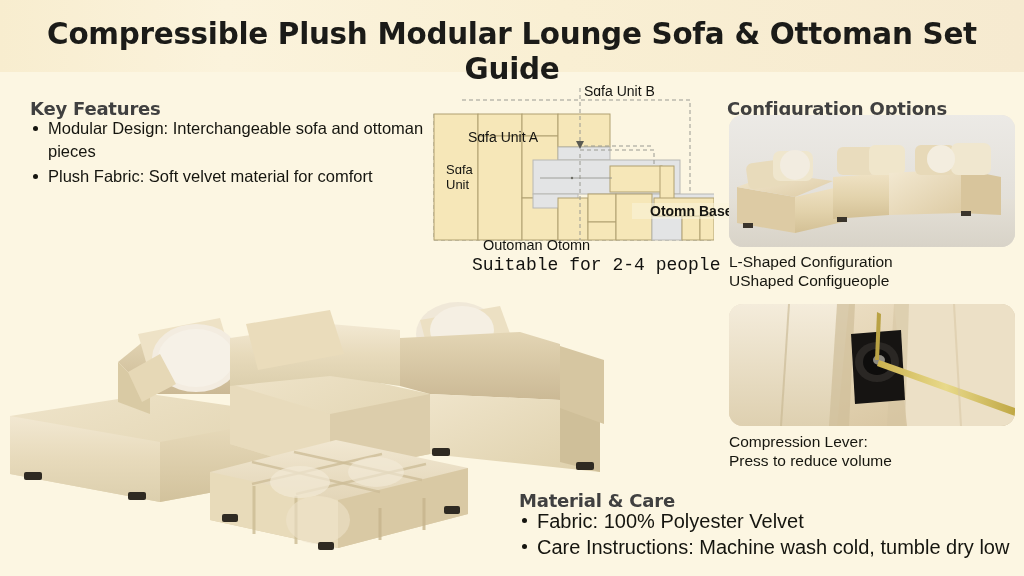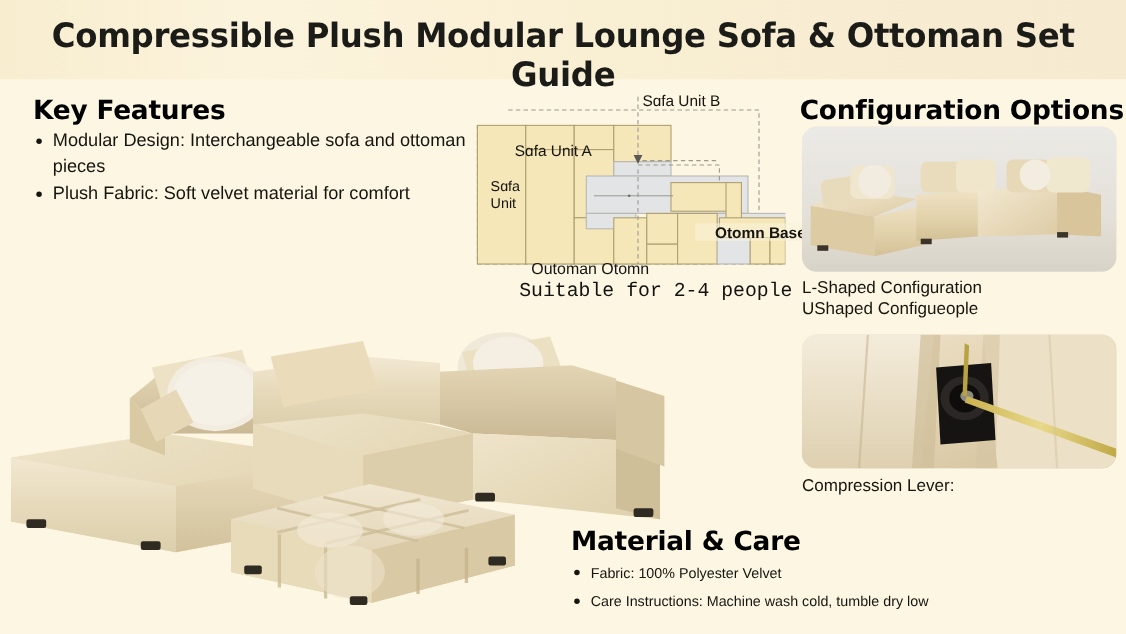--- a/index.html
+++ b/index.html
@@ -31,26 +31,27 @@
     font-weight: bold;
     letter-spacing: -0.3px;
     color: #1b1b18;
     font-family: "DejaVu Sans", sans-serif;
     transform: scaleX(0.965);
   }
 
   
   .sec-head {
     position: absolute;
-    font-size: 24px;
+    font-size: 18px;
     font-weight: bold;
-    color: #000000;
+    color: #404040;
     font-family: "DejaVu Sans", sans-serif;
     letter-spacing: -0.2px;
     white-space: nowrap;
+    margin-top: 12px;
   }
   .bullet-list {
     position: absolute;
     margin: 0;
     padding: 0;
     list-style: none;
   }
   .bullet-list li {
     position: relative;
     padding-left: 18px;
@@ -119,21 +120,21 @@
     color: #16160f;
     font-family: "Liberation Sans", sans-serif;
     white-space: nowrap;
   }
   #cap-lshape { left: 729px; top: 252px; width: 286px; }
   #cap-lever  { left: 729px; top: 432px; width: 286px; }
 
   
   #material-head { left: 519px; top: 478px; }
   #material-list { left: 519px; top: 509px; width: 500px; }
-  #material-list li { font-size: 13px; line-height: 24px; }
+  #material-list li { font-size: 20px; line-height: 24px; }
 
   
   #hero-sofa {
     position: absolute;
     left: 0px; top: 276px;
     width: 680px; height: 290px;
   }
   #hero-sofa svg { display:block; }
 </style>
 </head>
@@ -302,20 +303,21 @@
     <path d="M150,56 L286,104 L286,112 L148,62 Z" fill="url(#rod)"></path>
     <path d="M152,10 L150,56 L146,56 L148,8 Z" fill="#b9a244"></path>
 
     <path d="M60,0 L52,122" stroke="#c7b58f" stroke-width="2" fill="none" opacity="0.6"></path>
     <path d="M225,0 L232,122" stroke="#d5c4a0" stroke-width="2" fill="none" opacity="0.5"></path>
   </svg>
 </div>
 
 <div class="caption" id="cap-lever">
   <div>Compression Lever:</div>
+  <div>Press to reduce volume</div>
 </div>
 
 <div id="hero-sofa">
   <svg width="680" height="290" viewBox="0 0 680 290" xmlns="http://www.w3.org/2000/svg">
     <defs>
       <linearGradient id="hv1" x1="0" y1="0" x2="0" y2="1">
         <stop offset="0%" stop-color="#f2e8d2"></stop>
           <stop offset="50%" stop-color="#e7dabb"></stop>
           <stop offset="100%" stop-color="#dccfad"></stop>
       </linearGradient>

